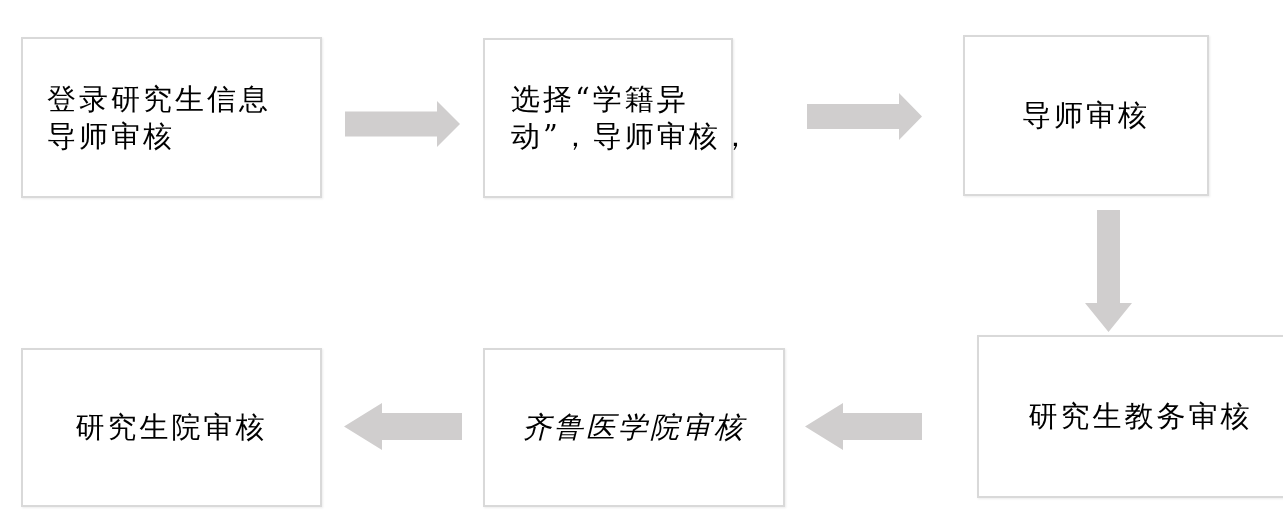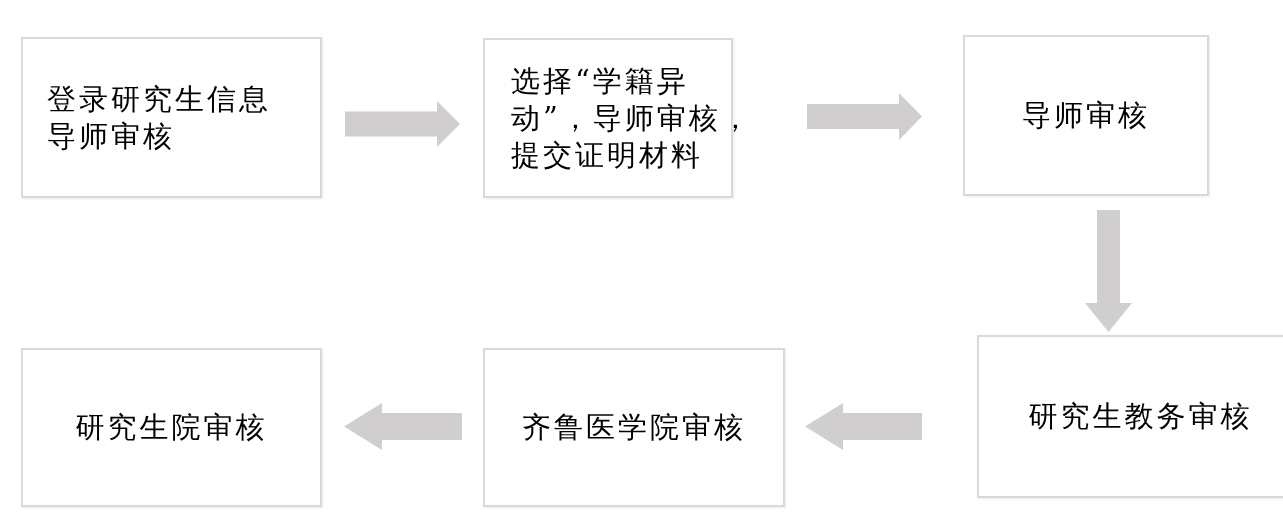--- a/index.html
+++ b/index.html
@@ -60,32 +60,31 @@
 <div class="canvas">
 
   <div class="flow-box align-left" style="left:21px; top:37px; width:301px; height:161px;">
     <span class="line">登录研究生信息</span>
     <span class="line">导师审核</span>
   </div>
 
   <div class="flow-box align-left" style="left:483px; top:38px; width:250px; height:160px; padding-left:26px;">
     <span class="line">选择“学籍异</span>
     <span class="line">动”，导师审核，</span>
-    <span class="line">提交证明材料</span>
   </div>
 
   <div class="flow-box align-center" style="left:963px; top:35px; width:246px; height:161px;">
     <span class="line">导师审核</span>
   </div>
 
   <div class="flow-box align-center" style="left:977px; top:335px; width:327px; height:163px;">
     <span class="line">研究生教务审核</span>
   </div>
 
-  <div class="flow-box align-center" style="left:483px; top:348px; width:302px; height:159px;">
+  <div class="flow-box align-center" style="left:483px; top:348px; width:302px; height:159px;font-style:italic;">
     <span class="line">齐鲁医学院审核</span>
   </div>
 
   <div class="flow-box align-center" style="left:21px; top:348px; width:301px; height:159px;">
     <span class="line">研究生院审核</span>
   </div>
 
   <div class="flow-arrow" style="left:345px; top:101px;">
     <svg width="115" height="46" viewBox="0 0 115 46">
       <polygon points="0,10.5 92,10.5 92,0 115,23 92,46 92,35.5 0,35.5"></polygon>

